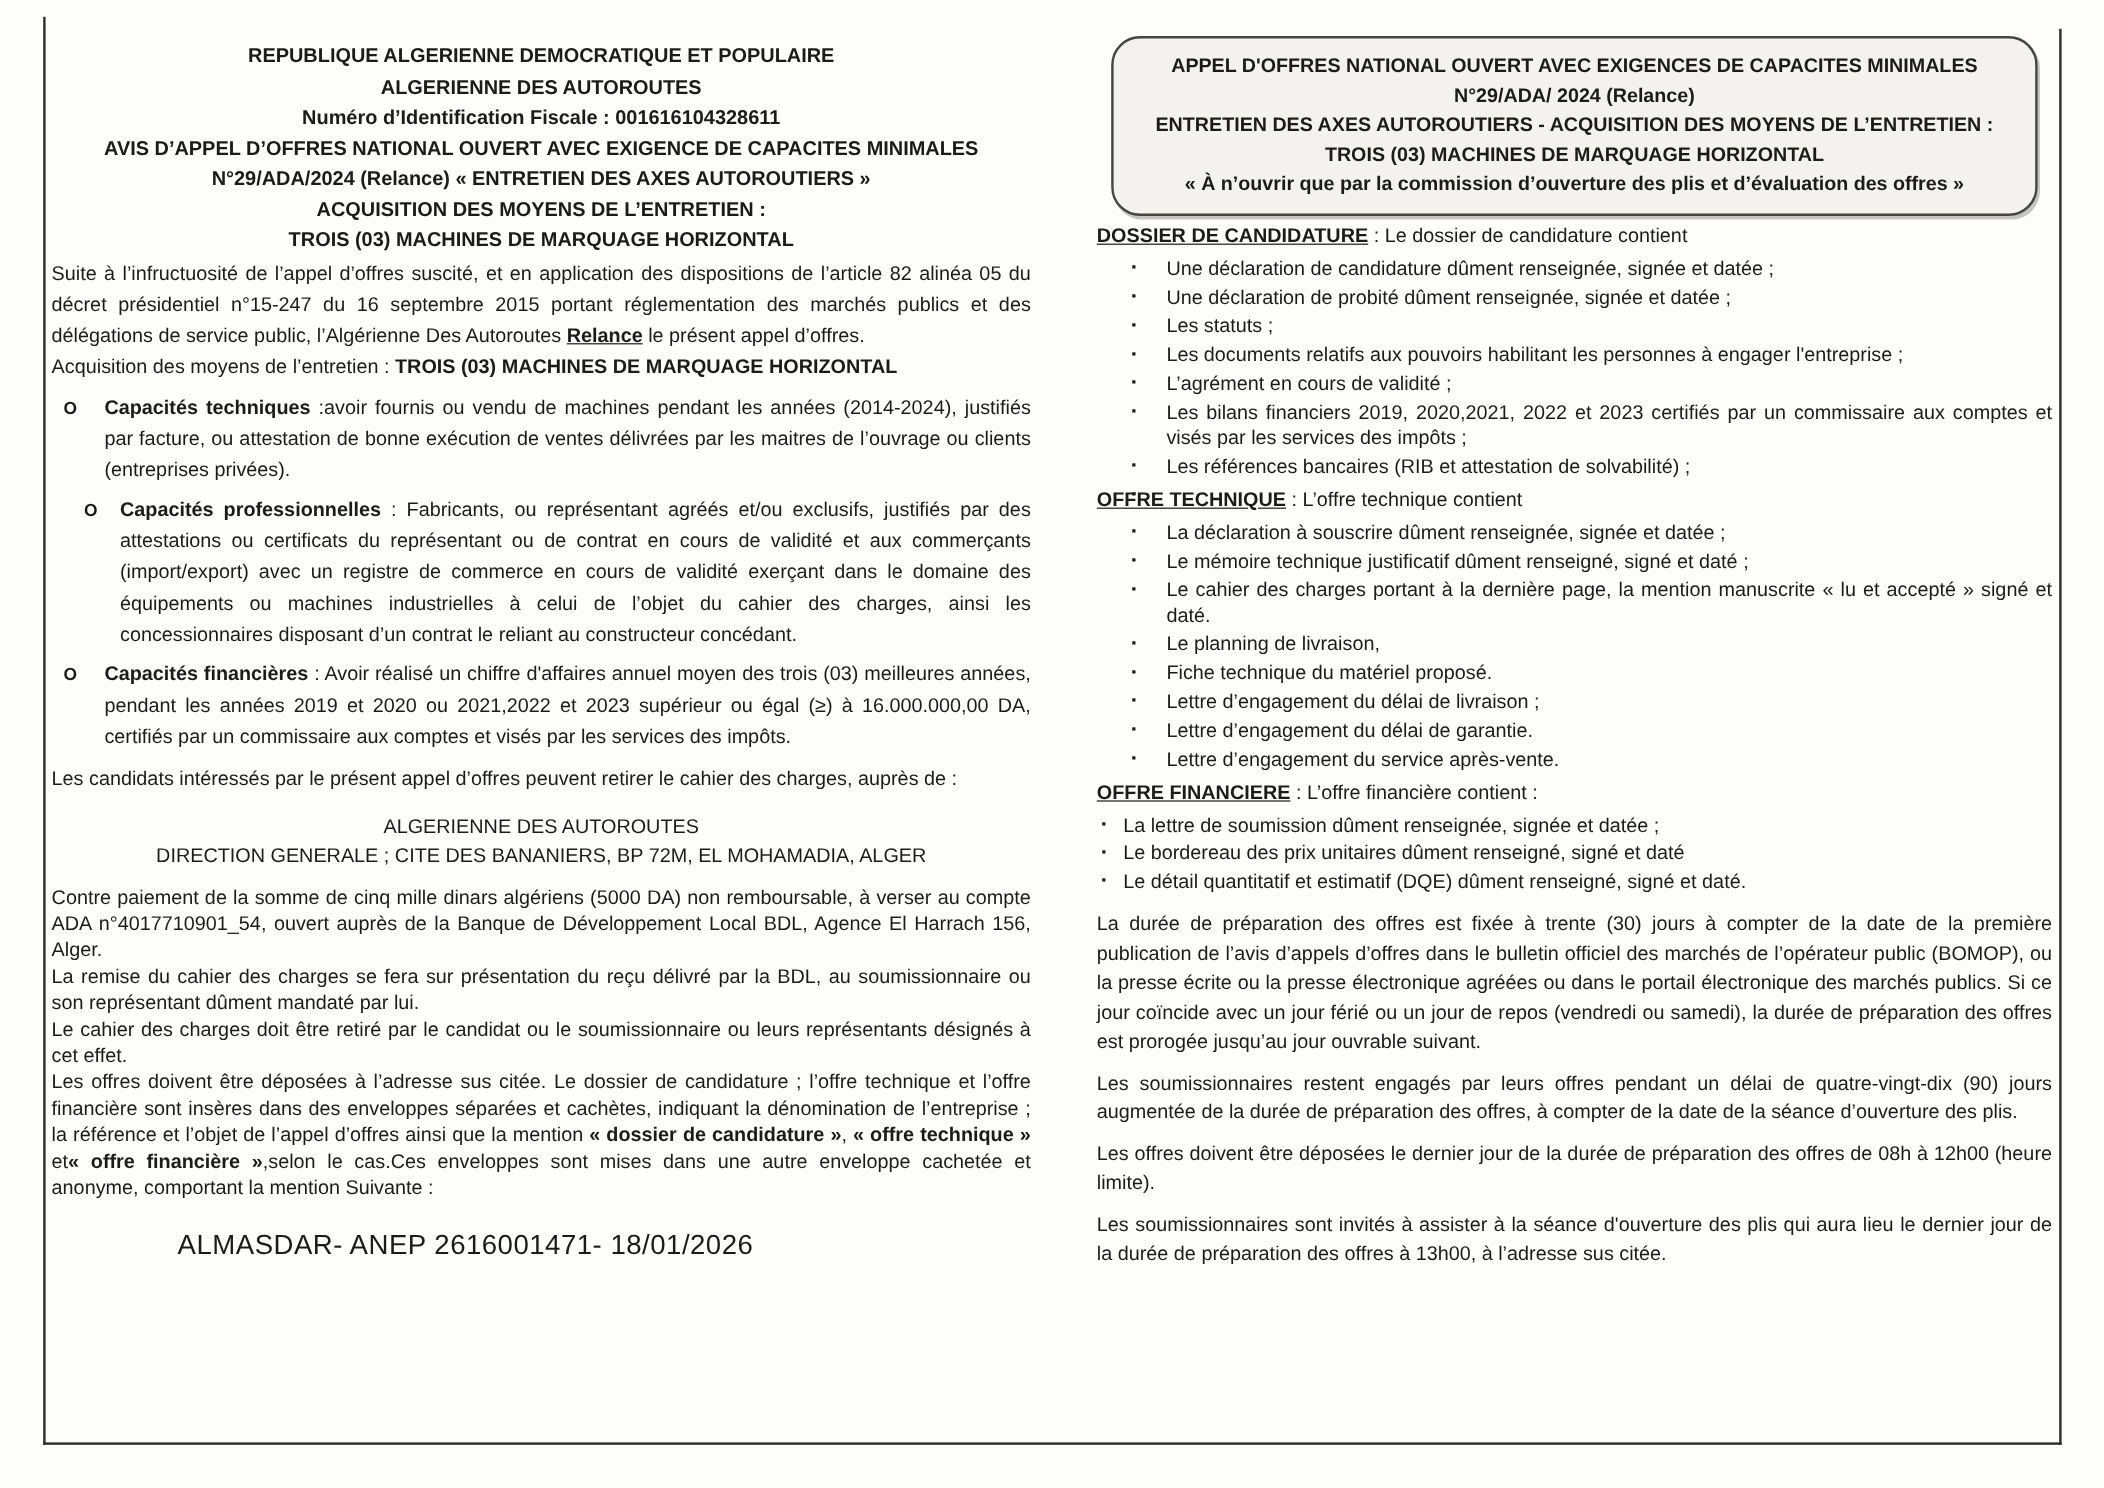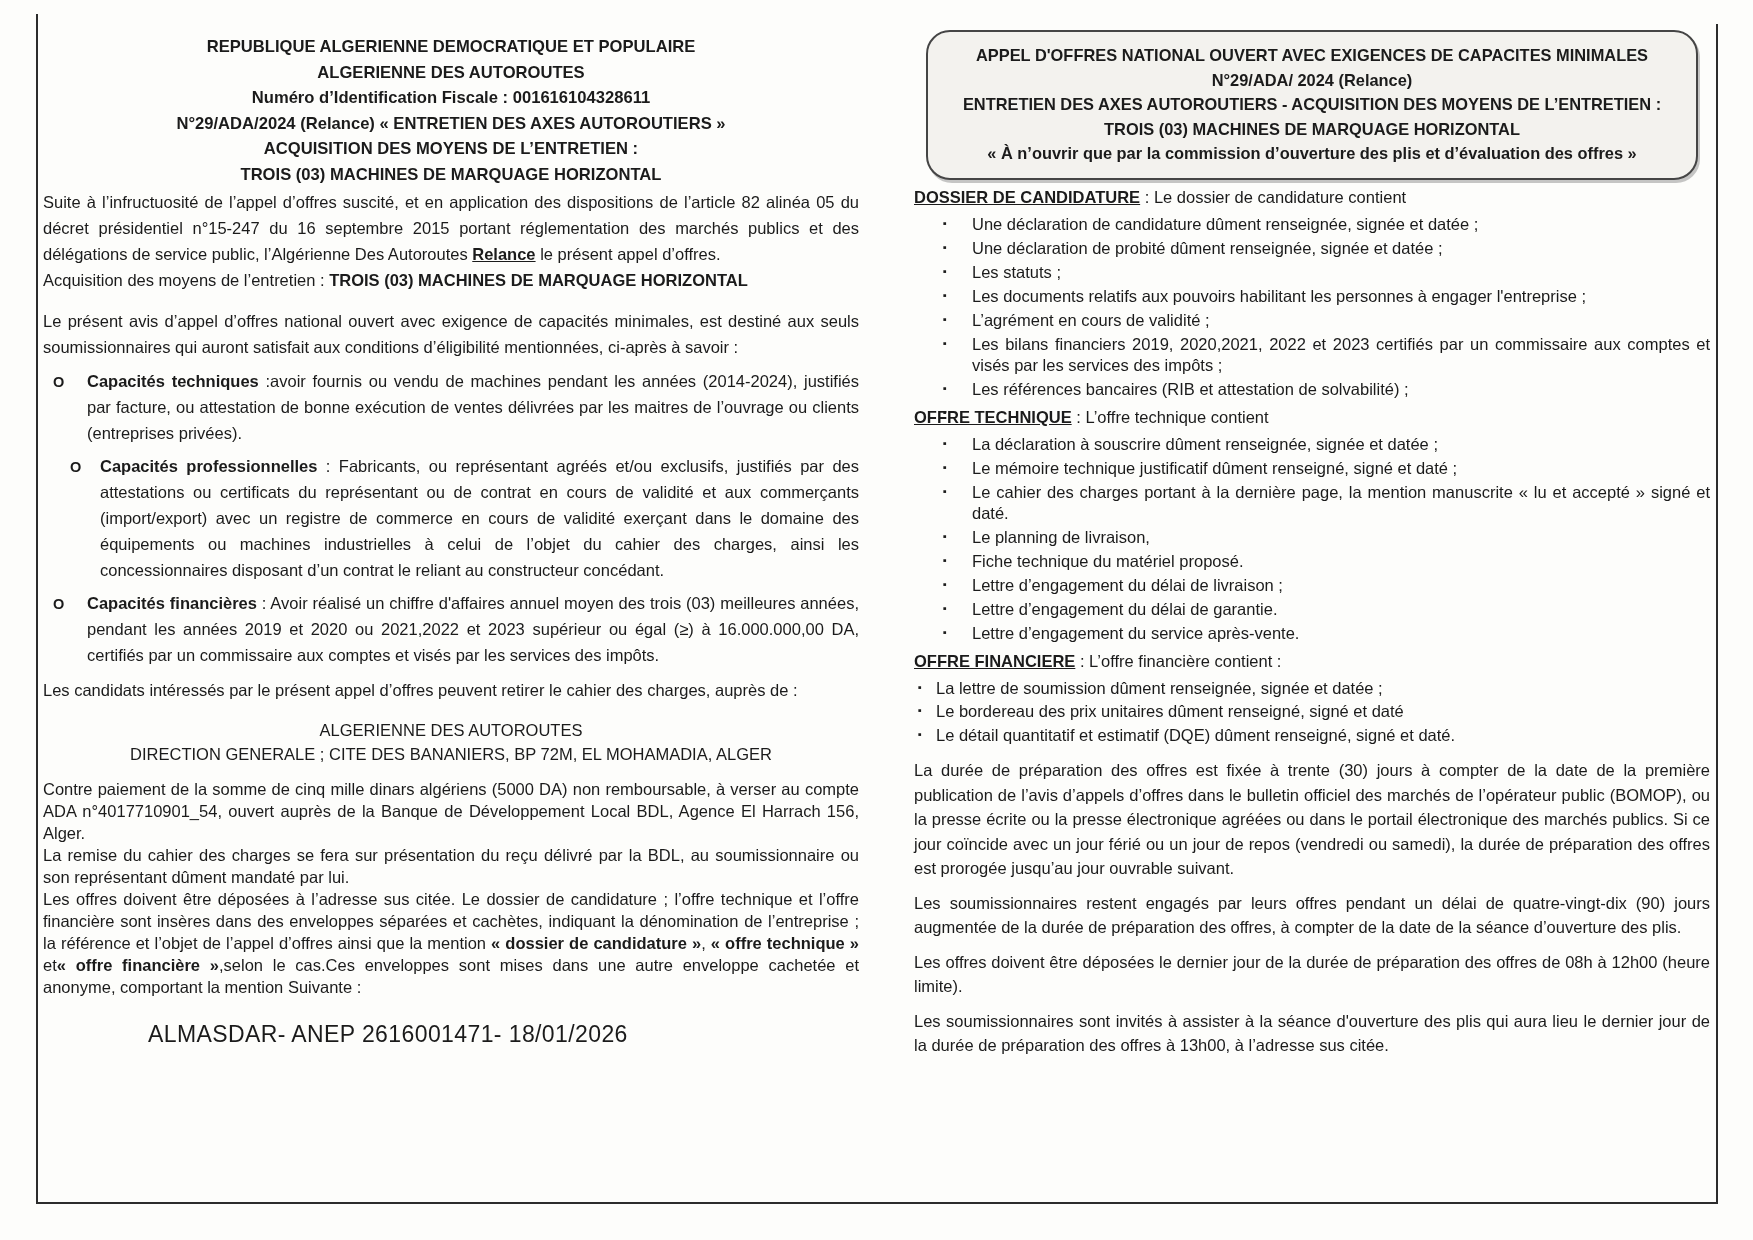--- a/index.html
+++ b/index.html
@@ -60,30 +60,30 @@
 
 <div class="rule" id="rule-left"></div>
 <div class="rule" id="rule-right"></div>
 <div class="rule" id="rule-bottom"></div>
 
 <div class="col-left">
   <div class="lheader">
     <div>REPUBLIQUE ALGERIENNE DEMOCRATIQUE ET POPULAIRE</div>
     <div>ALGERIENNE DES AUTOROUTES</div>
     <div>Numéro d’Identification Fiscale : 001616104328611</div>
+    <div>AVIS D’APPEL D’OFFRES NATIONAL OUVERT AVEC EXIGENCE DE CAPACITES MINIMALES</div>
     <div>N°29/ADA/2024 (Relance) « ENTRETIEN DES AXES AUTOROUTIERS »</div>
     <div>ACQUISITION DES MOYENS DE L’ENTRETIEN :</div>
     <div>TROIS (03) MACHINES DE MARQUAGE HORIZONTAL</div>
   </div>
 
   <div class="para" id="l-p1"><span>Suite à l’infructuosité de l’appel d’offres suscité, et en application des dispositions de l’article 82 alinéa 05 du décret présidentiel n°15-247 du 16 septembre 2015 portant réglementation des marchés publics et des délégations de service public, l’Algérienne Des Autoroutes </span><span class="bu">Relance</span><span> le présent appel d’offres.</span></div>
 
   <div class="para" id="l-p2"><span>Acquisition des moyens de l’entretien : </span><span class="b">TROIS (03) MACHINES DE MARQUAGE HORIZONTAL</span></div>
 
-  <div class="para" id="l-p3">Le présent avis d’appel d’offres national ouvert avec exigence de capacités minimales, est destiné aux seuls soumissionnaires qui auront satisfait aux conditions d’éligibilité mentionnées, ci-après à savoir :</div>
 
   <div class="lbullets">
     <div class="item">
       <span class="marker">O</span>
       <span class="b">Capacités techniques</span><span> :avoir fournis ou vendu de machines pendant les années (2014-2024), justifiés par facture, ou attestation de bonne exécution de ventes délivrées par les maitres de l’ouvrage ou clients (entreprises privées).</span>
     </div>
     <div class="item indent2">
       <span class="marker">O</span>
       <span class="b">Capacités professionnelles</span><span> : Fabricants, ou représentant agréés et/ou exclusifs, justifiés par des attestations ou certificats du représentant ou de contrat en cours de validité et aux commerçants (import/export) avec un registre de commerce en cours de validité exerçant dans le domaine des équipements ou machines industrielles à celui de l’objet du cahier des charges, ainsi les concessionnaires disposant d’un contrat le reliant au constructeur concédant.</span>
     </div>
@@ -95,20 +95,21 @@
 
   <div class="para" id="l-p4">Les candidats intéressés par le présent appel d’offres peuvent retirer le cahier des charges, auprès de :</div>
 
   <div class="address">
     <div>ALGERIENNE DES AUTOROUTES</div>
     <div>DIRECTION GENERALE ; CITE DES BANANIERS, BP 72M, EL MOHAMADIA, ALGER</div>
   </div>
 
   <div class="para tight" id="l-p5">Contre paiement de la somme de cinq mille dinars algériens (5000 DA) non remboursable, à verser au compte ADA n°4017710901_54, ouvert auprès de la Banque de Développement Local BDL, Agence El Harrach 156, Alger.</div>
   <div class="para tight" id="l-p6">La remise du cahier des charges se fera sur présentation du reçu délivré par la BDL, au soumissionnaire ou son représentant dûment mandaté par lui.</div>
+  <div class="para tight" id="l-p7">Le cahier des charges doit être retiré par le candidat ou le soumissionnaire ou leurs représentants désignés à cet effet.</div>
   <div class="para tight" id="l-p8"><span>Les offres doivent être déposées à l’adresse sus citée. Le dossier de candidature ; l’offre technique et l’offre financière sont insères dans des enveloppes séparées et cachètes, indiquant la dénomination de l’entreprise ; la référence et l’objet de l’appel d’offres ainsi que la mention </span><span class="b">« dossier de candidature »</span><span>, </span><span class="b">« offre technique »</span><span> et</span><span class="b">« offre financière »</span><span>,selon le cas.Ces enveloppes sont mises dans une autre enveloppe cachetée et anonyme, comportant la mention  Suivante :</span></div>
 
   <div class="footer-line">ALMASDAR- ANEP 2616001471- 18/01/2026</div>
 </div>
 
 <div class="col-right">
   <div class="notice-box">
     <div>APPEL D'OFFRES  NATIONAL OUVERT AVEC EXIGENCES DE CAPACITES MINIMALES</div>
     <div>N°29/ADA/ 2024 (Relance)</div>
     <div>ENTRETIEN DES AXES AUTOROUTIERS - ACQUISITION DES MOYENS DE L’ENTRETIEN :</div>

